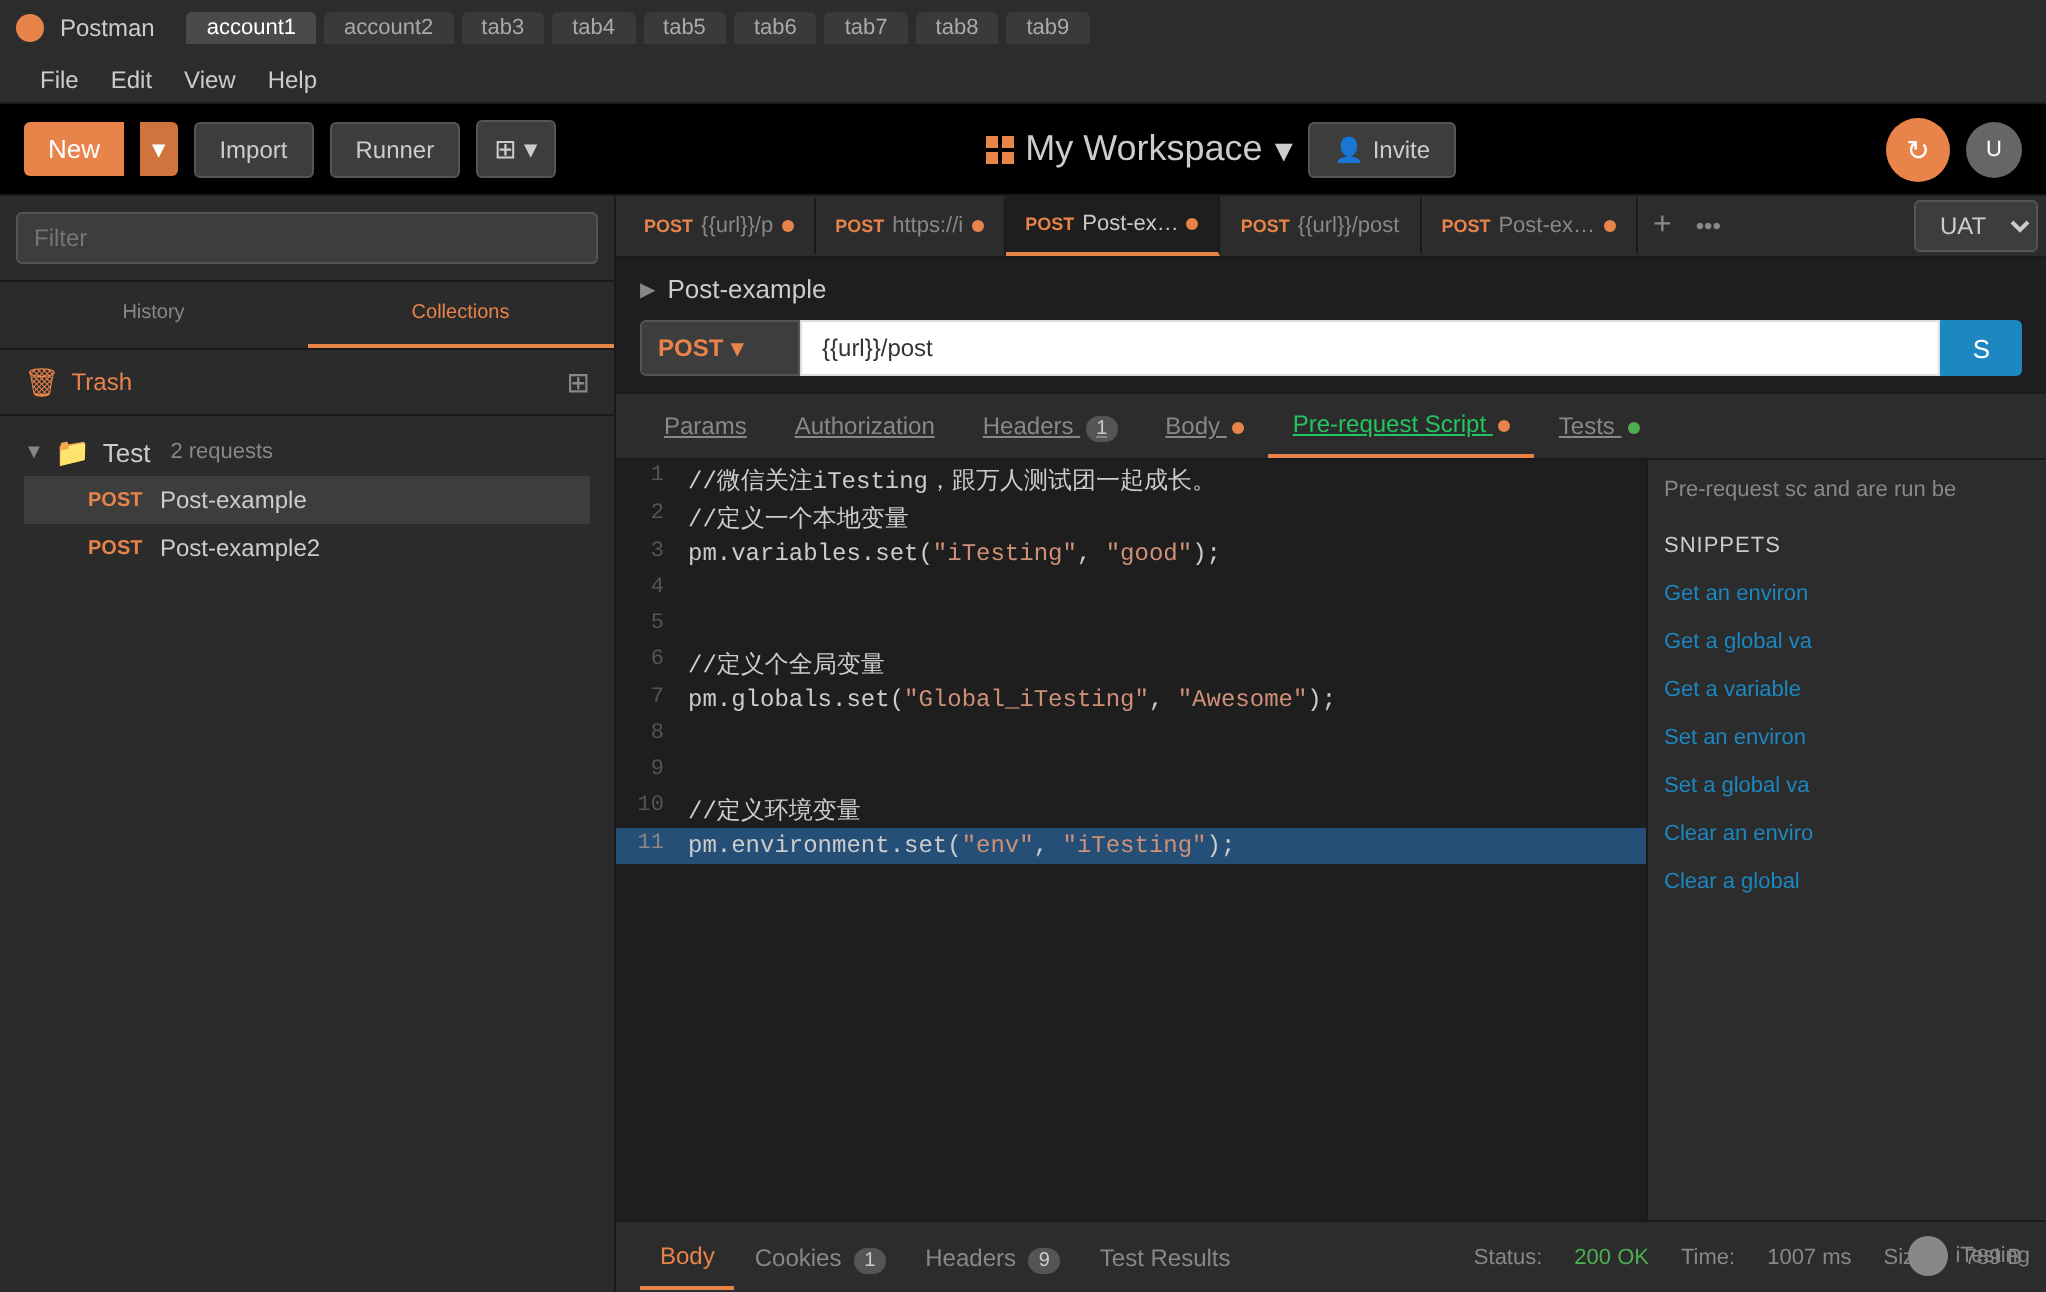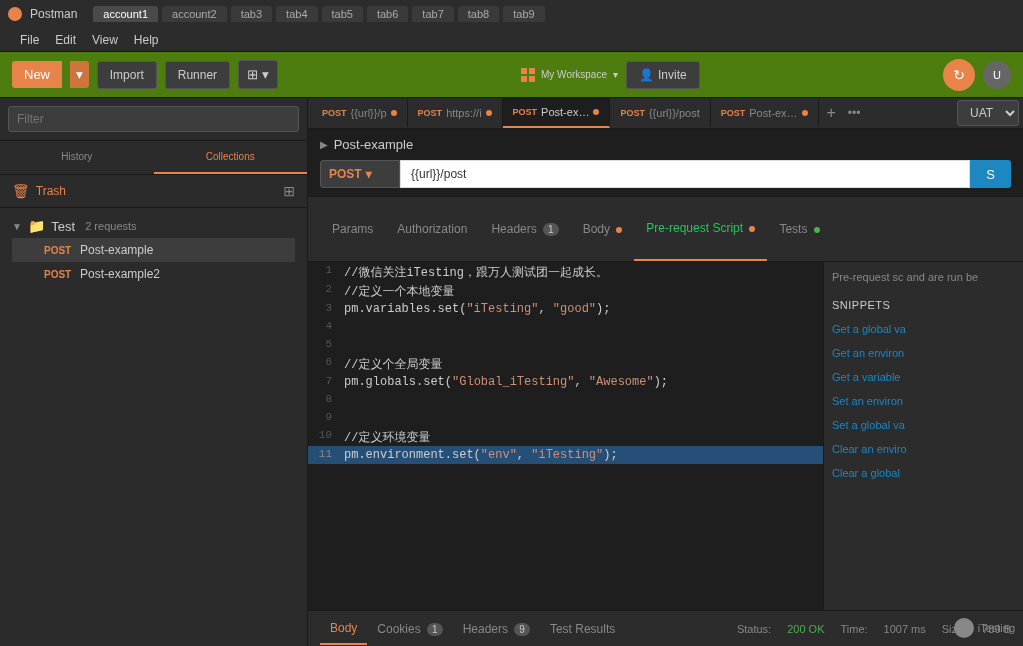--- a/index.html
+++ b/index.html
@@ -11,28 +11,28 @@
     .title-bar .app-name { color: #ccc; font-size: 12px; }
     .title-bar .title-tabs { display: flex; gap: 4px; margin-left: 8px; }
     .title-tab { background: #3a3a3a; color: #aaa; font-size: 11px; padding: 2px 10px; border-radius: 3px 3px 0 0; cursor: pointer; }
     .title-tab.active { background: #4a4a4a; color: #fff; }
 
     
     .menu-bar { background: #2c2c2c; height: 24px; display: flex; align-items: center; padding: 0 20px; gap: 16px; border-bottom: 1px solid #1a1a1a; }
     .menu-item { color: #ccc; font-size: 12px; cursor: pointer; }
 
     
-    .toolbar { background: #4d7c0f; height: 46px; display: flex; align-items: center; padding: 0 12px; gap: 8px; border-bottom: 1px solid #1a1a1a; }
+    .toolbar { background: #000000; height: 46px; display: flex; align-items: center; padding: 0 12px; gap: 8px; border-bottom: 1px solid #1a1a1a; }
     .btn-new { background: #e8834a; color: #fff; border: none; padding: 6px 12px; border-radius: 3px 0 0 3px; font-size: 13px; cursor: pointer; display: flex; align-items: center; gap: 6px; font-weight: 500; }
     .btn-new-arrow { background: #d0743e; color: #fff; border: none; padding: 6px 6px; border-radius: 0 3px 3px 0; cursor: pointer; }
     .btn-import { background: #3d3d3d; color: #ccc; border: 1px solid #555; padding: 6px 12px; border-radius: 3px; font-size: 12px; cursor: pointer; }
     .btn-runner { background: #3d3d3d; color: #ccc; border: 1px solid #555; padding: 6px 12px; border-radius: 3px; font-size: 12px; cursor: pointer; }
     .btn-icon { background: #3d3d3d; color: #ccc; border: 1px solid #555; padding: 6px 8px; border-radius: 3px; cursor: pointer; }
     .toolbar-center { flex: 1; display: flex; justify-content: center; align-items: center; gap: 8px; }
-    .workspace-btn { background: transparent; color: #ccc; border: none; font-size: 10px; cursor: pointer; display: flex; align-items: center; gap: 6px; }
+    .workspace-btn { background: transparent; color: #ccc; border: none; font-size: 18px; cursor: pointer; display: flex; align-items: center; gap: 6px; }
     .btn-invite { background: #3d3d3d; color: #ccc; border: 1px solid #555; padding: 6px 12px; border-radius: 3px; font-size: 12px; cursor: pointer; display: flex; align-items: center; gap: 4px; }
     .toolbar-right { display: flex; align-items: center; gap: 8px; margin-left: auto; }
     .btn-sync { background: #e8834a; color: #fff; border: none; width: 32px; height: 32px; border-radius: 50%; cursor: pointer; display: flex; align-items: center; justify-content: center; font-size: 14px; }
     .avatar { width: 28px; height: 28px; border-radius: 50%; background: #666; display: flex; align-items: center; justify-content: center; color: #fff; font-size: 11px; }
 
     
     .main { display: flex; height: calc(646px - 28px - 24px - 46px); }
 
     
     .sidebar { width: 308px; background: #2b2b2b; border-right: 1px solid #1a1a1a; display: flex; flex-direction: column; }
@@ -73,21 +73,21 @@
     .request-section { padding: 8px 12px; border-bottom: 1px solid #1a1a1a; }
     .request-title { color: #ccc; font-size: 13px; display: flex; align-items: center; gap: 6px; margin-bottom: 8px; }
     .request-title-arrow { color: #888; font-size: 10px; }
     .request-url-bar { display: flex; gap: 0; }
     .method-select { background: #3d3d3d; border: 1px solid #555; color: #e8834a; padding: 6px 8px; border-radius: 3px 0 0 3px; font-size: 12px; font-weight: bold; cursor: pointer; min-width: 80px; display: flex; align-items: center; gap: 4px; }
     .url-input { flex: 1; background: #fff; border: 1px solid #ddd; color: #333; padding: 6px 10px; font-size: 12px; }
     .btn-send { background: #1c87c1; color: #fff; border: none; padding: 6px 16px; border-radius: 0 3px 3px 0; font-size: 13px; cursor: pointer; font-weight: 500; }
 
     
     .req-subtabs { display: flex; align-items: center; padding: 0 12px; border-bottom: 1px solid #1a1a1a; background: #2c2c2c; }
-    .req-subtab { padding: 24px 12px; color: #888; cursor: pointer; font-size: 12px; }
+    .req-subtab { padding: 8px 12px; color: #888; cursor: pointer; font-size: 12px; text-decoration: underline; }
     .req-subtab.active { color: #22c55e; border-bottom: 2px solid #e8834a; }
     .req-subtab .badge { background: #555; color: #ccc; border-radius: 8px; padding: 1px 5px; font-size: 10px; margin-left: 3px; }
     .req-subtab .dot-orange { width: 6px; height: 6px; border-radius: 50%; background: #e8834a; display: inline-block; margin-left: 3px; }
 
     
     .editor-area { display: flex; flex: 1; overflow: hidden; }
     .code-editor { flex: 1; background: #1e1e1e; overflow-y: auto; font-family: 'Courier New', monospace; font-size: 12px; }
     .code-line { display: flex; min-height: 18px; }
     .line-num { width: 36px; color: #555; text-align: right; padding-right: 12px; padding-top: 2px; flex-shrink: 0; user-select: none; font-size: 11px; }
     .line-content { color: #ccc; padding-top: 2px; white-space: pre; }
@@ -324,22 +324,22 @@
           <span class="line-num" style="color:#888">11</span>
           <span class="line-content">pm.environment.set(<span class="string">"env"</span>, <span class="string">"iTesting"</span>);</span>
         </div>
       </div>
 
       <div class="snippets-panel">
         <div class="snippets-desc">
           <span>Pre-request sc and are run be</span>
         </div>
         <div class="snippets-title">SNIPPETS</div>
+        <div class="snippet-link">Get an environ</div>
         <div class="snippet-link">Get a global va</div>
-        <div class="snippet-link">Get an environ</div>
         <div class="snippet-link">Get a variable</div>
         <div class="snippet-link">Set an environ</div>
         <div class="snippet-link">Set a global va</div>
         <div class="snippet-link">Clear an enviro</div>
         <div class="snippet-link">Clear a global</div>
       </div>
     </div>
 
     <div class="bottom-bar">
       <div class="bottom-tab active">

